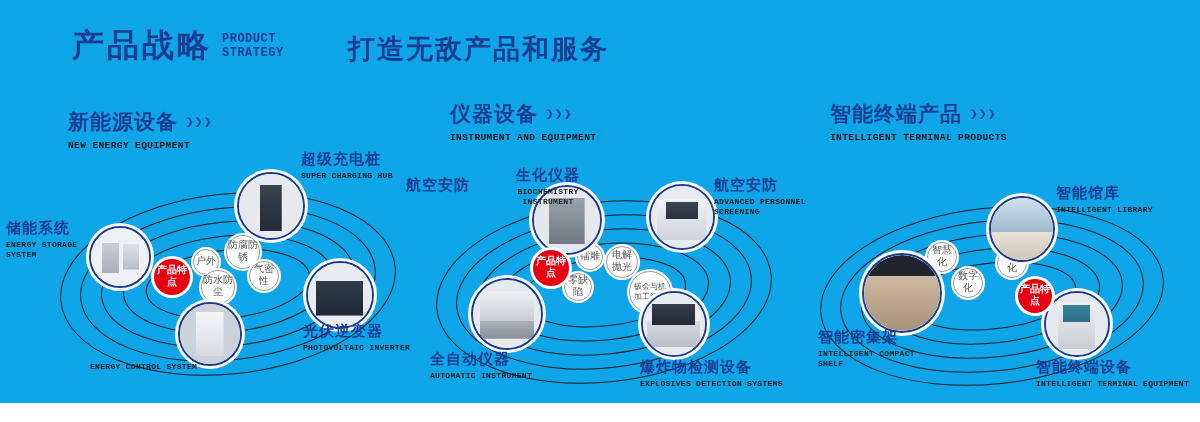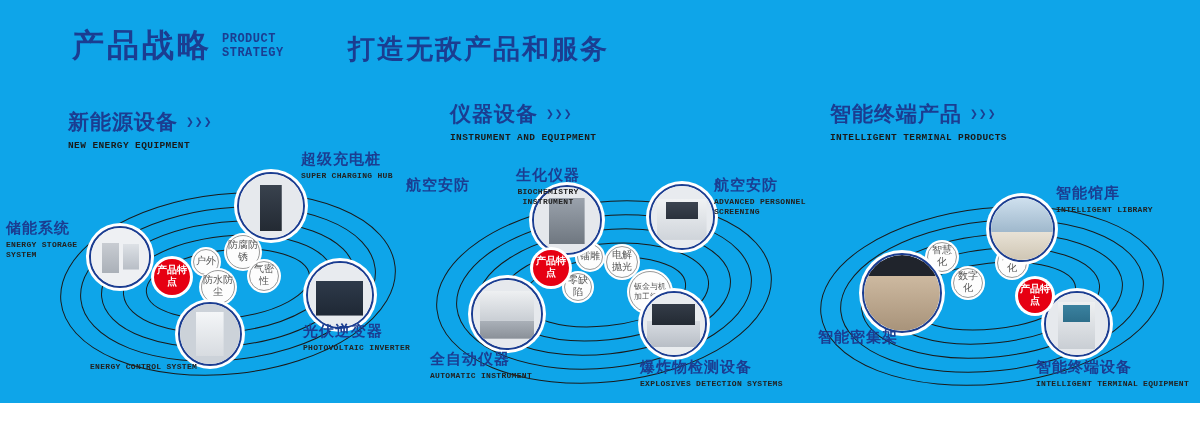--- a/index.html
+++ b/index.html
@@ -210,20 +210,21 @@
   <div class="plabel" style="left:1056px;top:184px">
     <div class="cn">智能馆库</div>
     <div class="en">INTELLIGENT LIBRARY</div>
   </div>
 
   <div class="pcircle" style="left:862px;top:253px;width:76px;height:76px">
     <div class="photo photo-shelf"></div>
   </div>
   <div class="plabel right" style="left:818px;top:328px;width:104px">
     <div class="cn">智能密集架</div>
+    <div class="en">INTELLIGENT COMPACT SHELF</div>
   </div>
 
   <div class="pcircle" style="left:1044px;top:291px;width:62px;height:62px">
     <div class="photo photo-terminal"></div>
   </div>
   <div class="plabel" style="left:1036px;top:358px">
     <div class="cn">智能终端设备</div>
     <div class="en">INTELLIGENT TERMINAL EQUIPMENT</div>
   </div>
 

